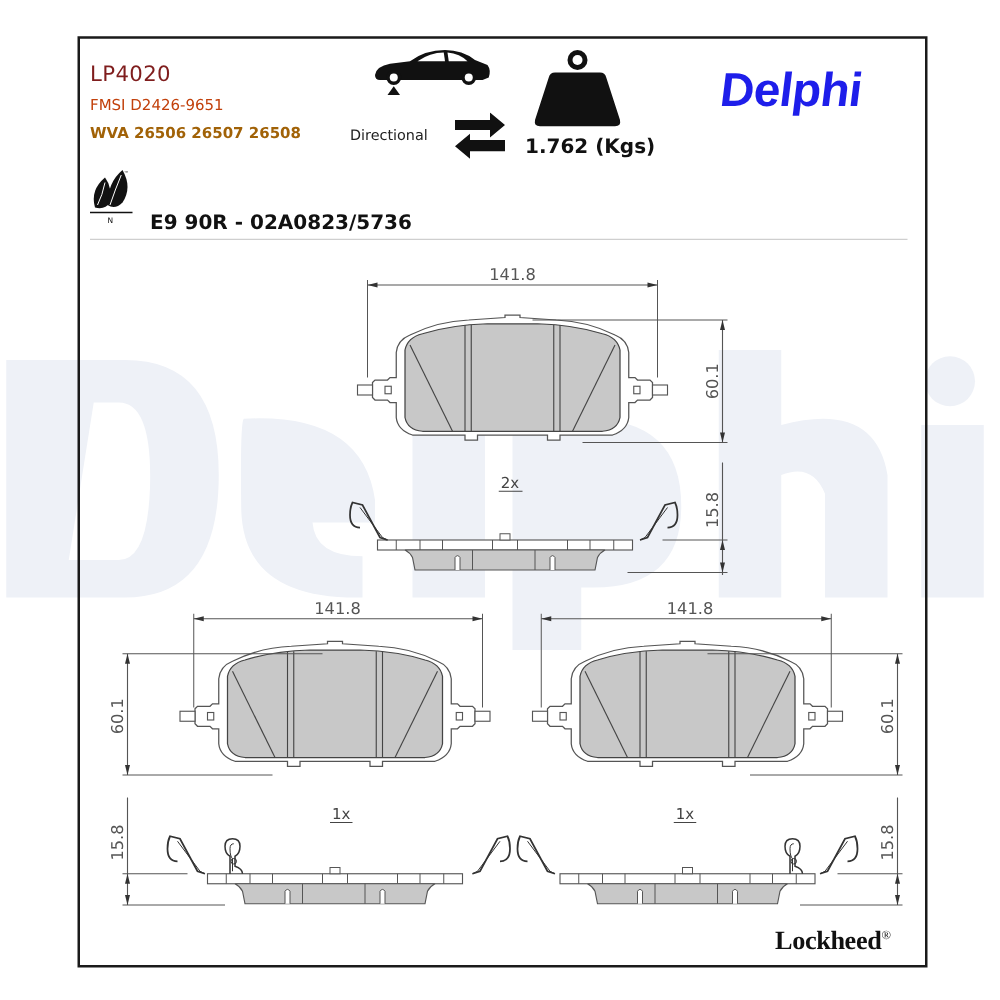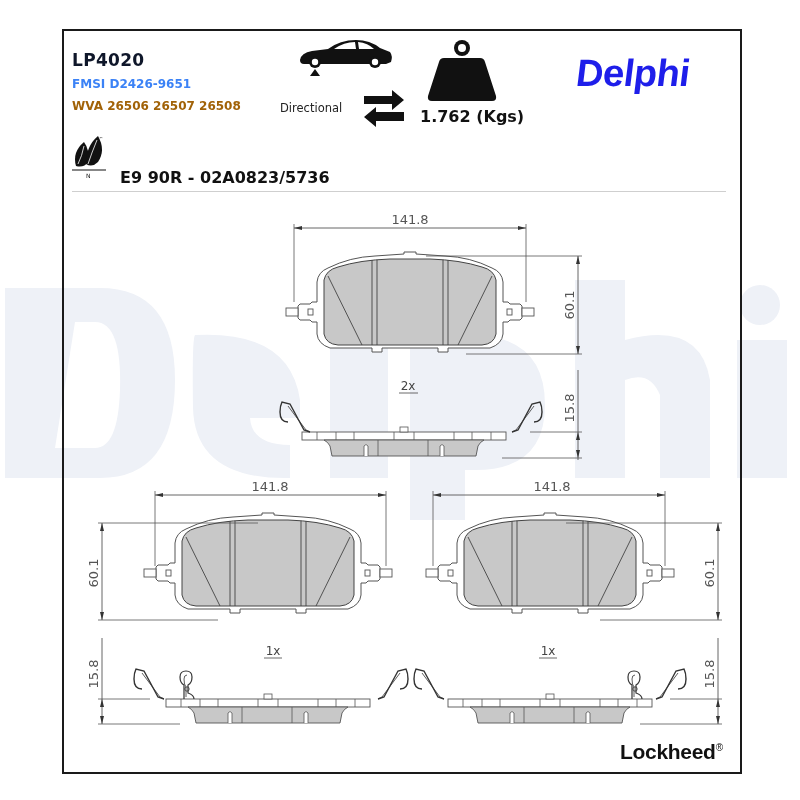--- a/index.html
+++ b/index.html
@@ -1,26 +1,26 @@
 <!DOCTYPE html>
 <html><head>
 <meta charset="utf-8">
 <style>
   html, body { margin:0; padding:0; background:#ffffff; }
   body { width:800px; height:800px; position:relative; overflow:hidden; font-family:"DejaVu Sans", sans-serif; }
   .watermark { position:absolute; left:0; top:0; width:800px; height:800px; z-index:0; }
   .frame { position:absolute; left:62px; top:29px; width:676px; height:741px; border:2px solid #1a1a1a; z-index:1; }
-  .part-no { position:absolute; left:72px; top:50px; font-size:17px; font-weight:bold; color:#0f172a; letter-spacing:0.3px; }
-  .fmsi { position:absolute; left:72px; top:77px; font-size:12px; font-weight:bold; color:#3b82f6; }
+  .part-no { position:absolute; left:72px; top:50px; font-size:17px; font-weight:normal; color:#7f1d1d; letter-spacing:0.3px; }
+  .fmsi { position:absolute; left:72px; top:77px; font-size:12px; font-weight:normal; color:#c2410c; }
   .wva { position:absolute; left:72px; top:99px; font-size:12px; font-weight:bold; color:#a16207; }
   .approval { position:absolute; left:120px; top:168px; font-size:16px; font-weight:bold; color:#111; }
   .directional { position:absolute; left:280px; top:101px; font-size:11.5px; color:#222; }
   .weight { position:absolute; left:420px; top:107px; font-size:16px; font-weight:bold; color:#111; }
   .brand { position:absolute; left:576px; top:52px; font-size:38px; font-weight:bold; color:#1e1eea; font-family:"Liberation Sans", sans-serif; letter-spacing:-0.5px; font-style:italic; transform:skewX(4deg); }
-  .lockheed { position:absolute; left:620px; top:740px; font-family:Liberation Sans, sans-serif; font-size:21px; font-weight:bold; color:#111; letter-spacing:-0.3px;text-align:center; }
+  .lockheed { position:absolute; left:620px; top:740px; font-family:Liberation Serif, serif; font-size:21px; font-weight:bold; color:#111; letter-spacing:-0.3px;text-align:center; }
   .lockheed sup { font-size:10px; font-weight:normal; }
   .divider { position:absolute; left:72px; top:191px; width:654px; height:1px; background:#cfcfcf; z-index:1; }
   .icon { position:absolute; z-index:2; }
   .drawing { position:absolute; left:0; top:0; width:800px; height:800px; z-index:1; }
   .dimtxt { font-family:"DejaVu Sans", sans-serif; font-size:13px; fill:#555; }
   .qtytxt { font-family:"DejaVu Sans", sans-serif; font-size:12px; fill:#444; }
   .z2 { z-index:2; }
 </style>
 </head>
 <body>

